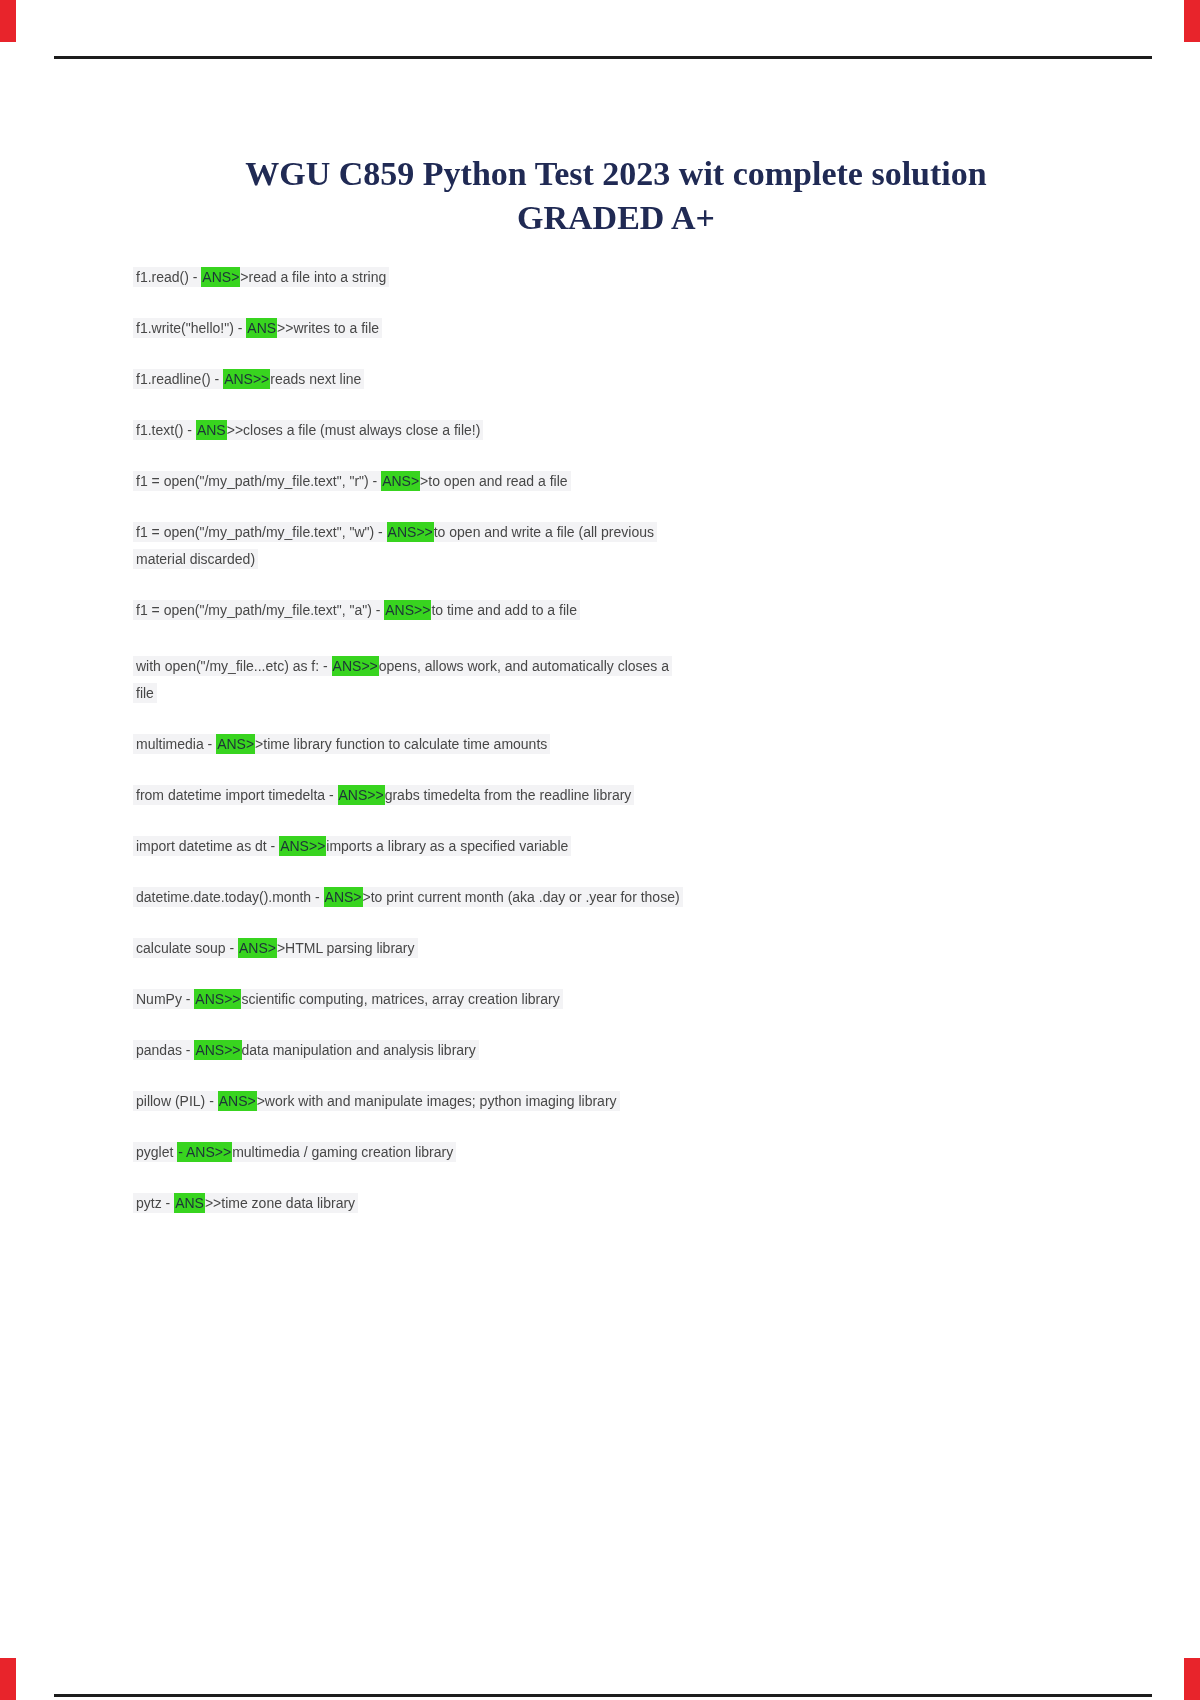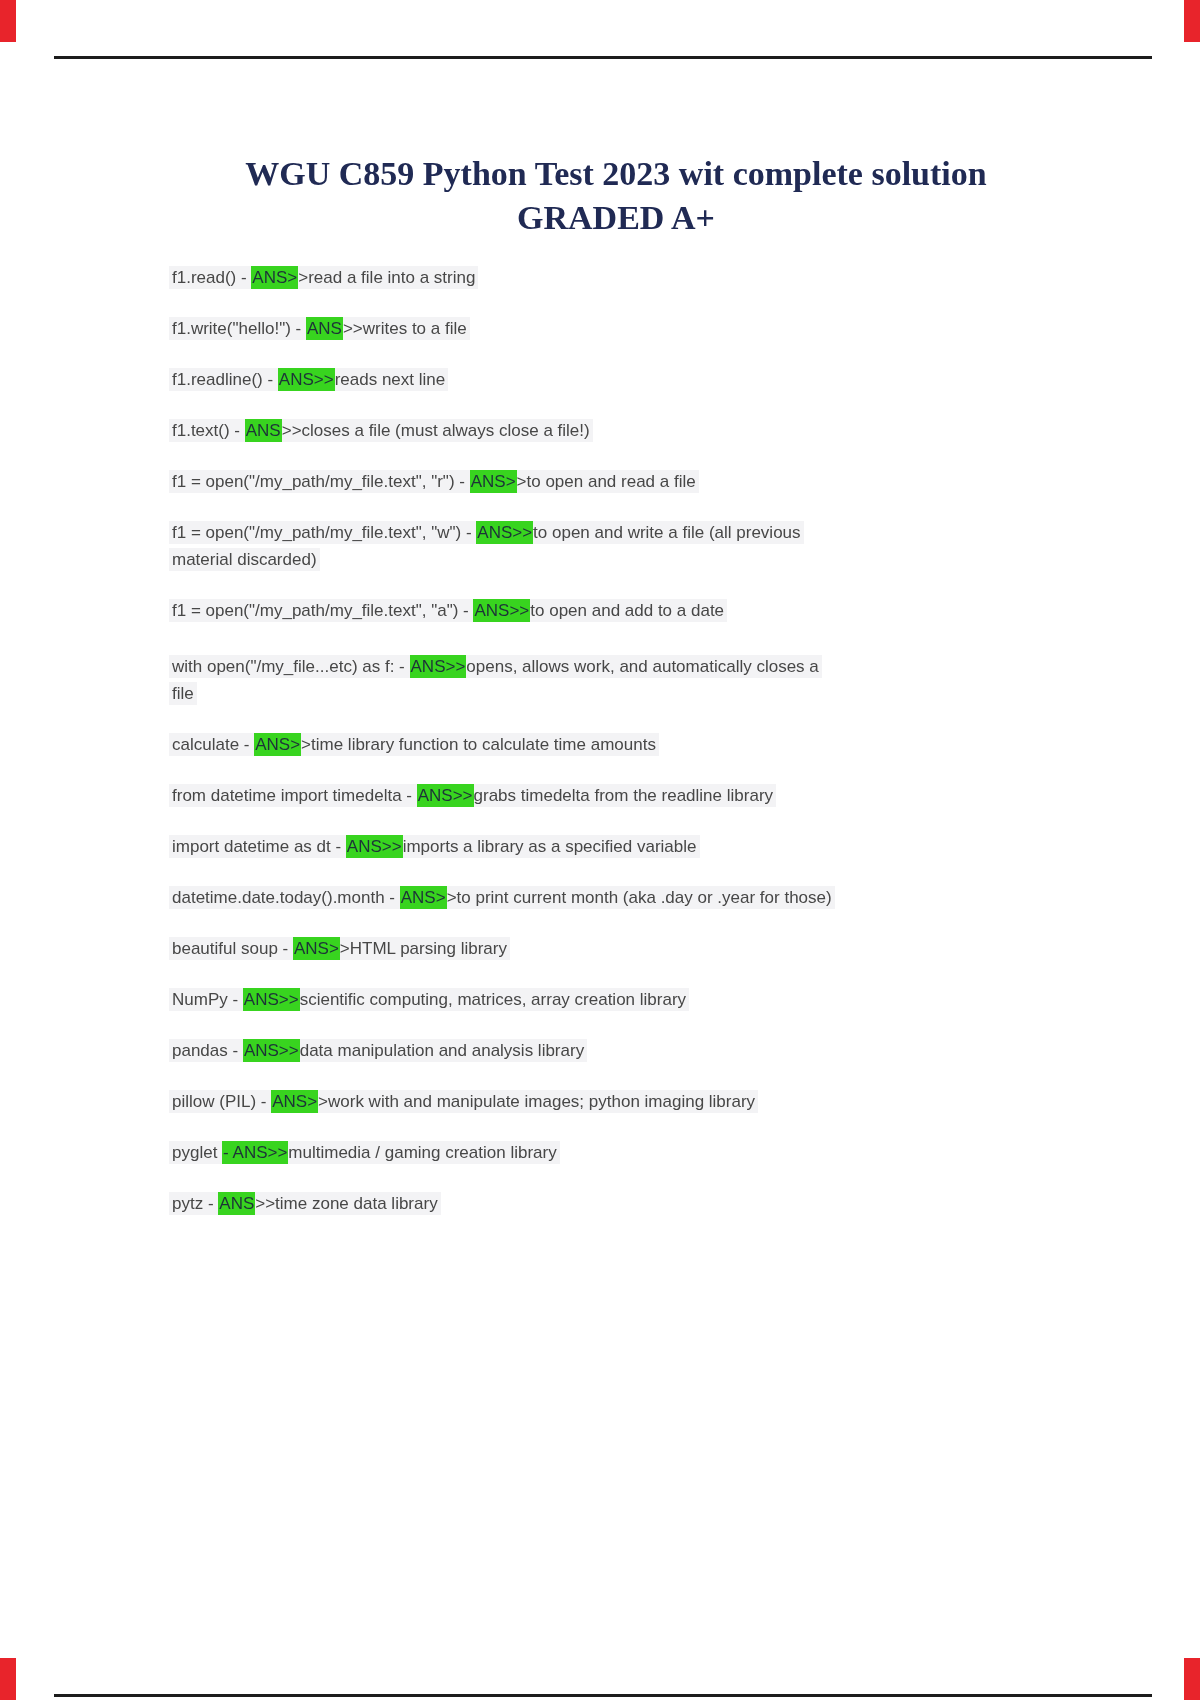--- a/index.html
+++ b/index.html
@@ -27,21 +27,21 @@
   h1.doc-title {
     position: absolute; top: 136px; left: 0; width: 100%;
     margin: 16px; text-align: center;
     font-family: "Liberation Serif", serif;
     font-weight: bold;
     font-size: 34px; line-height: 44px;
     color: var(--title_navy, #202a54);
   }
   .qa-list {
     position: absolute; top: 264px; left: 133px; width: 968px;
-    font-size: 17px; color: var(--body_text, #474747); margin-left: 36px;
+    font-size: 14px; color: var(--body_text, #474747);
   }
   .qa-row { margin: 0 0 24px 0; line-height: 27px; }
   .qa-row.gap { margin-top: 29px; }
   .run {
     background: var(--row_bg, #f3f3f5);
     padding: 2px 3px;
     -webkit-box-decoration-break: clone;
     box-decoration-break: clone;
     white-space: pre-wrap;
   }
@@ -68,28 +68,28 @@
 </h1>
 
 <main class="qa-list">
     <p class="qa-row"><span class="run"><span>f1.read() - </span><mark class="ans">ANS&gt;</mark><span>&gt;read a file into a string</span></span></p>
     <p class="qa-row"><span class="run"><span>f1.write("hello!") - </span><mark class="ans">ANS</mark><span>&gt;&gt;writes to a file</span></span></p>
     <p class="qa-row"><span class="run"><span>f1.readline() - </span><mark class="ans">ANS&gt;&gt;</mark><span>reads next line</span></span></p>
     <p class="qa-row"><span class="run"><span>f1.text() - </span><mark class="ans">ANS</mark><span>&gt;&gt;closes a file (must always close a file!)</span></span></p>
     <p class="qa-row"><span class="run"><span>f1 = open("/my_path/my_file.text", "r") - </span><mark class="ans">ANS&gt;</mark><span>&gt;to open and read a file</span></span></p>
     <p class="qa-row"><span class="run"><span>f1 = open("/my_path/my_file.text", "w") - </span><mark class="ans">ANS&gt;&gt;</mark><span>to open and write a file (all previous
 material discarded)</span></span></p>
-    <p class="qa-row"><span class="run"><span>f1 = open("/my_path/my_file.text", "a") - </span><mark class="ans">ANS&gt;&gt;</mark><span>to open and add to a date</span></span></p>
+    <p class="qa-row"><span class="run"><span>f1 = open("/my_path/my_file.text", "a") - </span><mark class="ans">ANS&gt;&gt;</mark><span>to time and add to a file</span></span></p>
     <p class="qa-row gap"><span class="run"><span>with open("/my_file...etc) as f: - </span><mark class="ans">ANS&gt;&gt;</mark><span>opens, allows work, and automatically closes a
 file</span></span></p>
-    <p class="qa-row"><span class="run"><span>calculate - </span><mark class="ans">ANS&gt;</mark><span>&gt;time library function to calculate time amounts</span></span></p>
+    <p class="qa-row"><span class="run"><span>multimedia - </span><mark class="ans">ANS&gt;</mark><span>&gt;time library function to calculate time amounts</span></span></p>
     <p class="qa-row"><span class="run"><span>from datetime import timedelta - </span><mark class="ans">ANS&gt;&gt;</mark><span>grabs timedelta from the readline library</span></span></p>
     <p class="qa-row"><span class="run"><span>import datetime as dt - </span><mark class="ans">ANS&gt;&gt;</mark><span>imports a library as a specified variable</span></span></p>
     <p class="qa-row"><span class="run"><span>datetime.date.today().month - </span><mark class="ans">ANS&gt;</mark><span>&gt;to print current month (aka .day or .year for those)</span></span></p>
-    <p class="qa-row"><span class="run"><span>beautiful soup - </span><mark class="ans">ANS&gt;</mark><span>&gt;HTML parsing library</span></span></p>
+    <p class="qa-row"><span class="run"><span>calculate soup - </span><mark class="ans">ANS&gt;</mark><span>&gt;HTML parsing library</span></span></p>
     <p class="qa-row"><span class="run"><span>NumPy - </span><mark class="ans">ANS&gt;&gt;</mark><span>scientific computing, matrices, array creation library</span></span></p>
     <p class="qa-row"><span class="run"><span>pandas - </span><mark class="ans">ANS&gt;&gt;</mark><span>data manipulation and analysis library</span></span></p>
     <p class="qa-row"><span class="run"><span>pillow (PIL) - </span><mark class="ans">ANS&gt;</mark><span>&gt;work with and manipulate images; python imaging library</span></span></p>
     <p class="qa-row"><span class="run"><span>pyglet </span><mark class="ans">- ANS&gt;&gt;</mark><span>multimedia / gaming creation library</span></span></p>
     <p class="qa-row"><span class="run"><span>pytz - </span><mark class="ans">ANS</mark><span>&gt;&gt;time zone data library</span></span></p>
   </main>
 
 <div class="rule rule-bottom"></div>
 
 </body></html>

